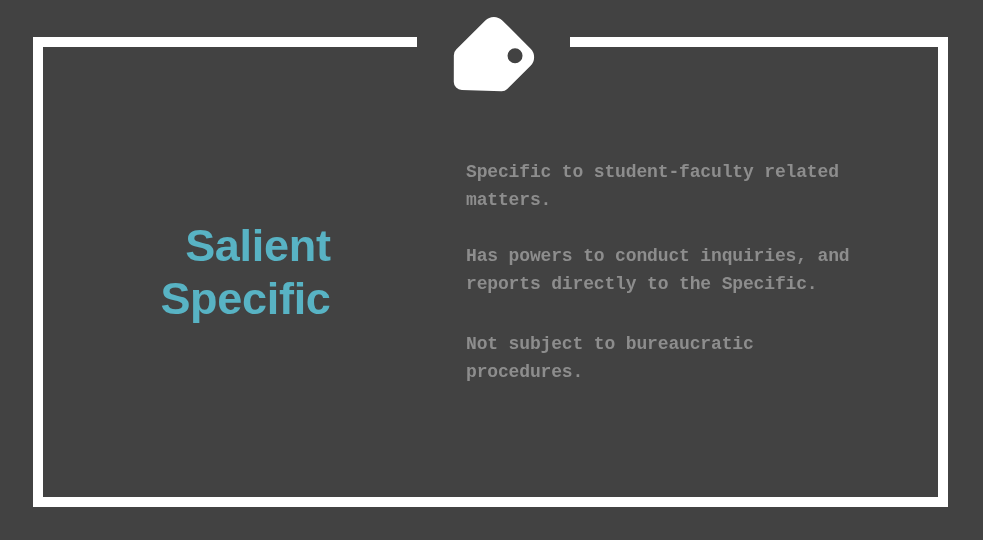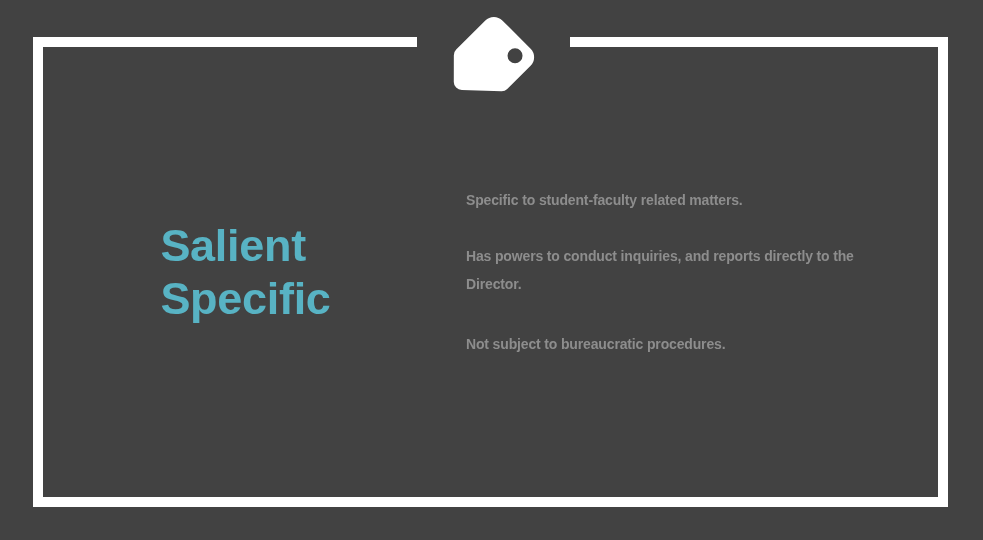--- a/index.html
+++ b/index.html
@@ -65,39 +65,40 @@
     justify-content: center;
     padding-right: 10px;
     box-sizing: border-box;
   }
 
   #slide-title {
     color: #58b3c4;
     font-size: 45px;
     font-weight: bold;
     line-height: 1.18;
-    text-align: left;
+    text-align: right;
     letter-spacing: -0.3px;
     margin: 13px;
   }
 
   #bullets-col {
     flex: 1 1 auto;
     padding-left: 8px;
     box-sizing: border-box;
   }
 
   .bullet-line {
     color: #8d8d8d;
-    font-size: 14px;
+    font-size: 18px;
     font-weight: bold;
     line-height: 28px;
     letter-spacing: -0.15px;
     margin: 0 0 28px 0;
     max-width: 400px;
+    font-family: Liberation Mono, monospace;
   }
   .bullet-line:last-child { margin-bottom: 0; margin-top: 32px; }
 </style>
 </head>
 <body>
 
 <div id="slide">
 
   <div class="frame-seg" id="frame-top-left"></div>
   <div class="frame-seg" id="frame-top-right"></div>
@@ -125,18 +126,18 @@
   </div>
 
   <div id="content">
 
     <div id="title-col">
       <h1 id="slide-title"><span>Salient</span><br><span>Specific</span></h1>
     </div>
 
     <div id="bullets-col">
       <p class="bullet-line">Specific to student-faculty related matters.</p>
-      <p class="bullet-line">Has powers to conduct inquiries, and reports directly to the Director.</p>
+      <p class="bullet-line">Has powers to conduct inquiries, and reports directly to the Specific.</p>
       <p class="bullet-line">Not subject to bureaucratic procedures.</p>
     </div>
 
   </div>
 </div>
 
 </body></html>

